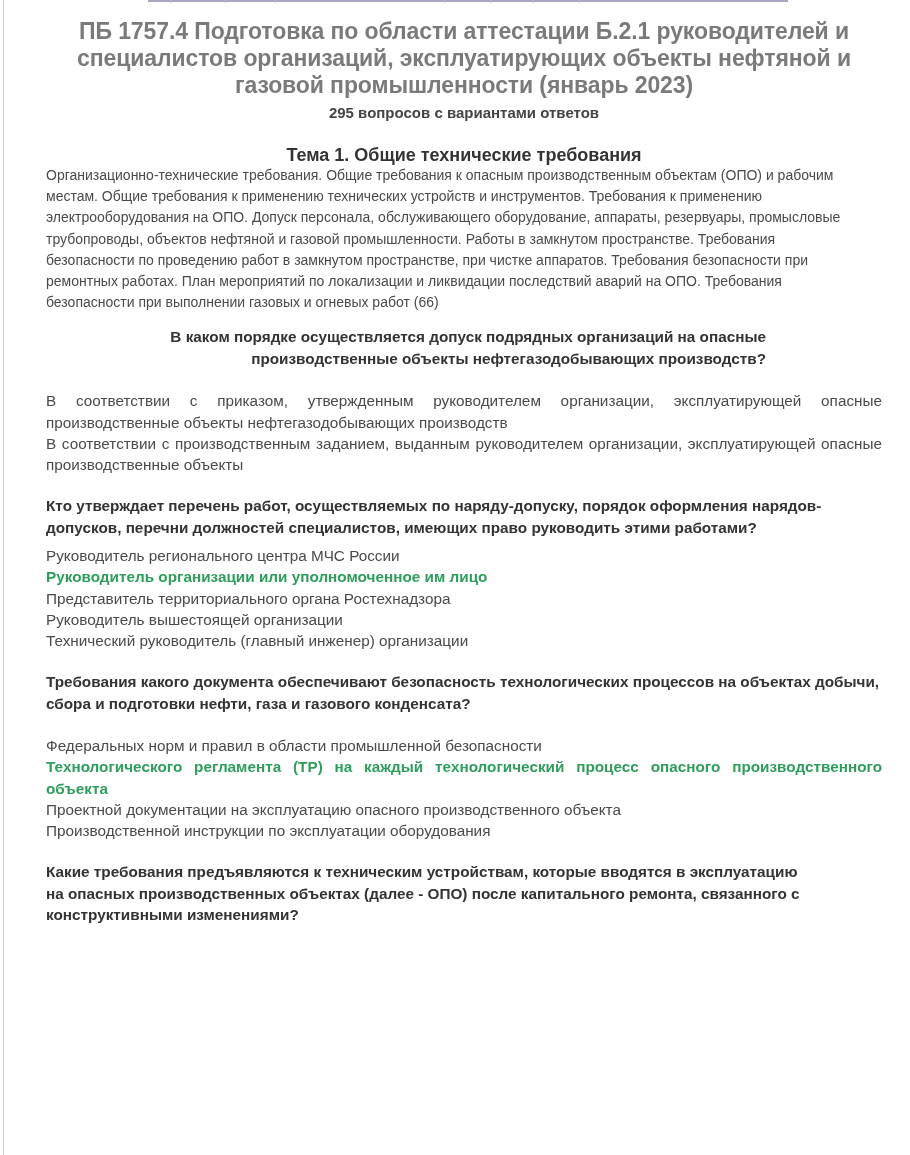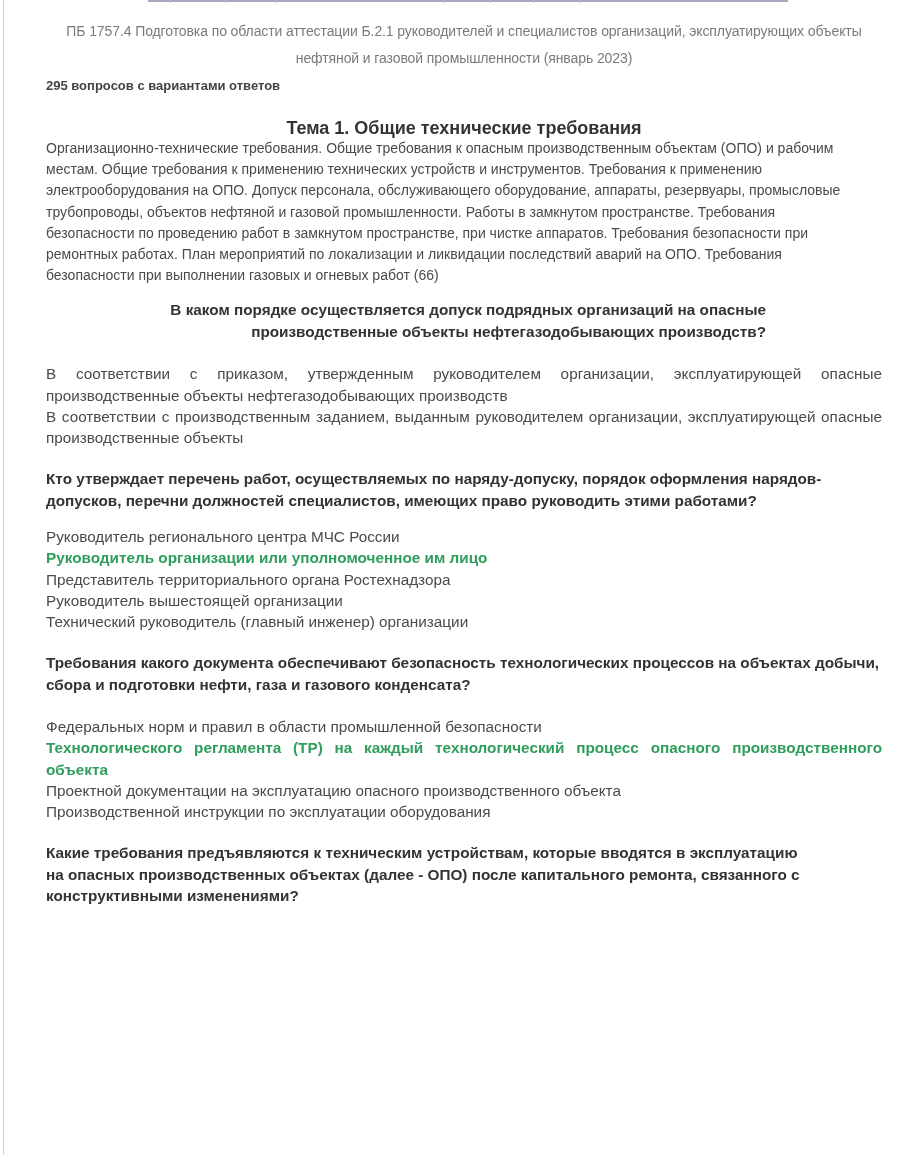--- a/index.html
+++ b/index.html
@@ -40,30 +40,31 @@
     }
     .page {
       position: absolute;
       left: 46px;
       top: 0;
       width: 836px;
     }
     .doc-title {
       margin: 18px 0 0 0;
       text-align: center;
-      font-weight: normal;
-      font-size: 14px;
+      font-weight: bold;
+      font-size: 23px;
       line-height: 27px;
       color: #7a7a7a;
       letter-spacing: -0.1px;
     }
     .doc-subtitle {
       margin: 4px 0 0 0;
+      text-align: center;
       font-weight: bold;
-      font-size: 13px;
+      font-size: 15px;
       line-height: 20px;
       color: #444444;
     }
     .topic-title {
       margin: 22px 0 0 0;
       text-align: center;
       font-weight: bold;
       font-size: 18px;
       line-height: 20px;
       color: #333333;
@@ -94,21 +95,21 @@
       text-align: justify;
       text-align-last: left;
     }
     .answer.correct {
       color: #2f9e5c;
       font-weight: bold;
     }
     .q1 { margin-top: 13px; text-align: right; }
     .q1-answers { margin-top: 21px; }
     .q2 { margin-top: 20px; }
-    .q2-answers { margin-top: 15px; }
+    .q2-answers { margin-top: 7px; }
     .q3 { margin-top: 20px; }
     .q3-answers { margin-top: 21px; }
     .q4 { margin-top: 20px; }
   </style>
 </head>
 <body>
 
 <div class="left-rule"></div>
 <div class="top-rule">
   <span class="tick" style="left:22px"></span>

